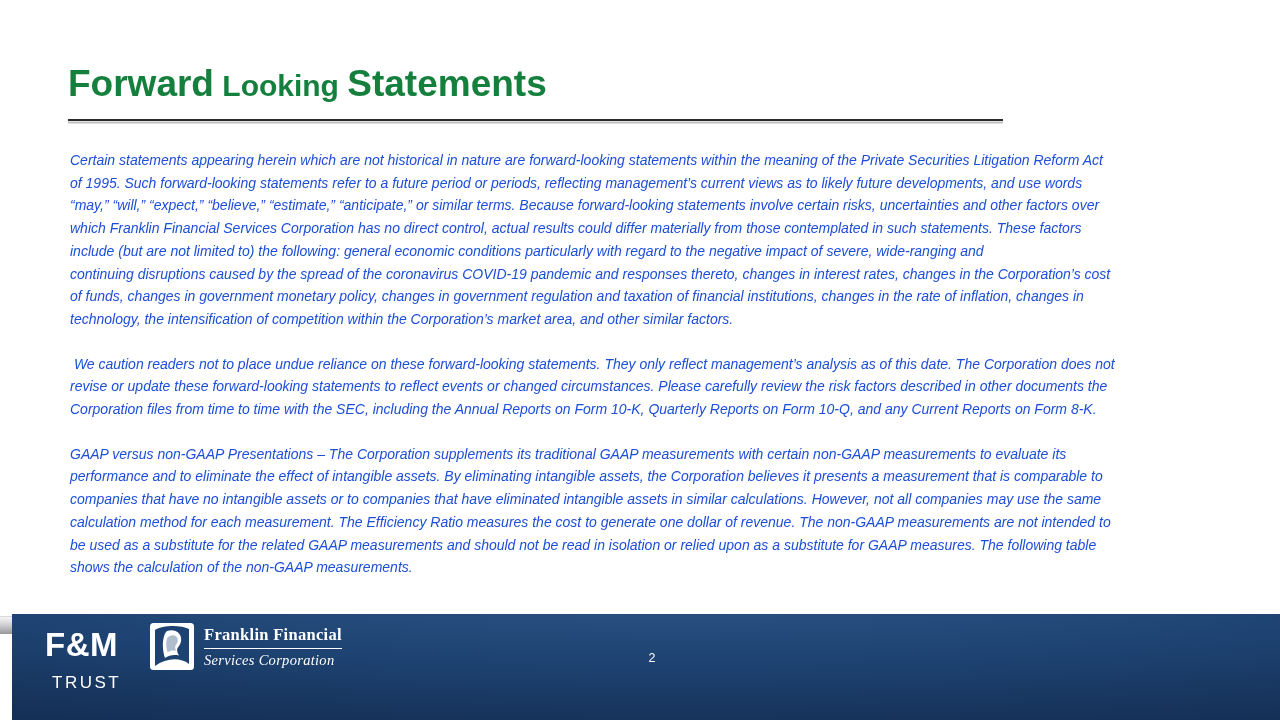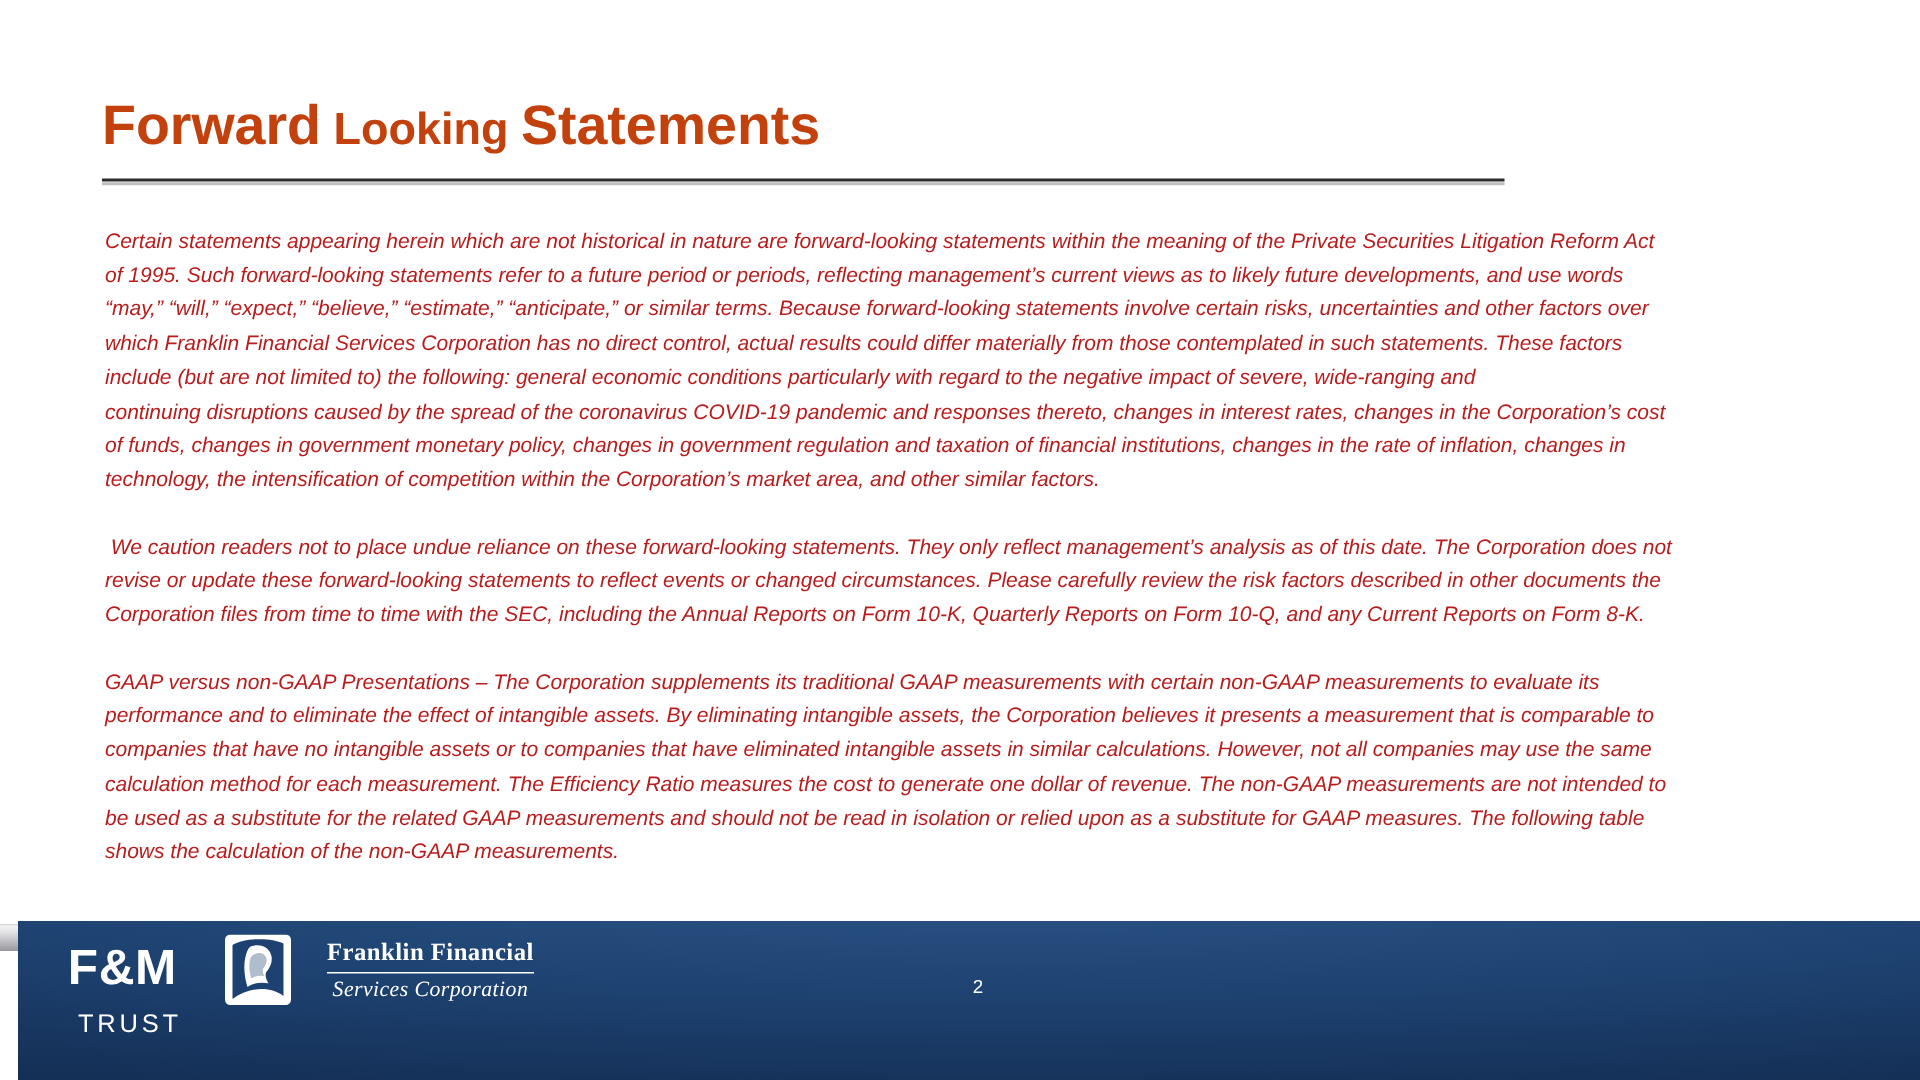--- a/index.html
+++ b/index.html
@@ -15,21 +15,21 @@
     background: #ffffff;
     overflow: hidden;
   }
 
   
   .title-block {
     position: absolute;
     left: 68px;
     top: 62px;
     white-space: nowrap;
-    color: #c2410c;
+    color: #15803d;
     font-weight: bold;
     line-height: 44px;
   }
   .title-big   { font-size: 37px; }
   .title-small { font-size: 30px; }
   .title-rule {
     position: absolute;
     left: 68px;
     top: 119px;
     width: 935px;
@@ -40,21 +40,21 @@
 
   
   .body-text {
     position: absolute;
     left: 70px;
     top: 149px;
     width: 1150px;
     font-style: italic;
     font-size: 14px;
     line-height: 22.7px;
-    color: #b91c1c;
+    color: #1d4ed8;
   }
   .body-text p {
     margin: 0 0 22px 0;
     white-space: pre-line;
   }
 
   
   .divider-bar {
     position: absolute;
     left: 0;
@@ -98,24 +98,23 @@
 
   .ffsc-logo {
     position: absolute;
     left: 138px;
     top: 9px;
     display: flex;
     align-items: center;
   }
   .ffsc-icon { width: 44px; height: 47px; display: block; }
   .ffsc-text {
-    margin-left: 24px;
+    margin-left: 10px;
     color: #ffffff;
     font-family: "Liberation Serif", serif;
-    text-align: center;
   }
   .ffsc-line1 {
     font-size: 16.5px;
     font-weight: bold;
     padding-bottom: 3px;
     border-bottom: 1.5px solid #ffffff;
     letter-spacing: 0.3px;
   }
   .ffsc-line2 {
     font-size: 14.5px;

